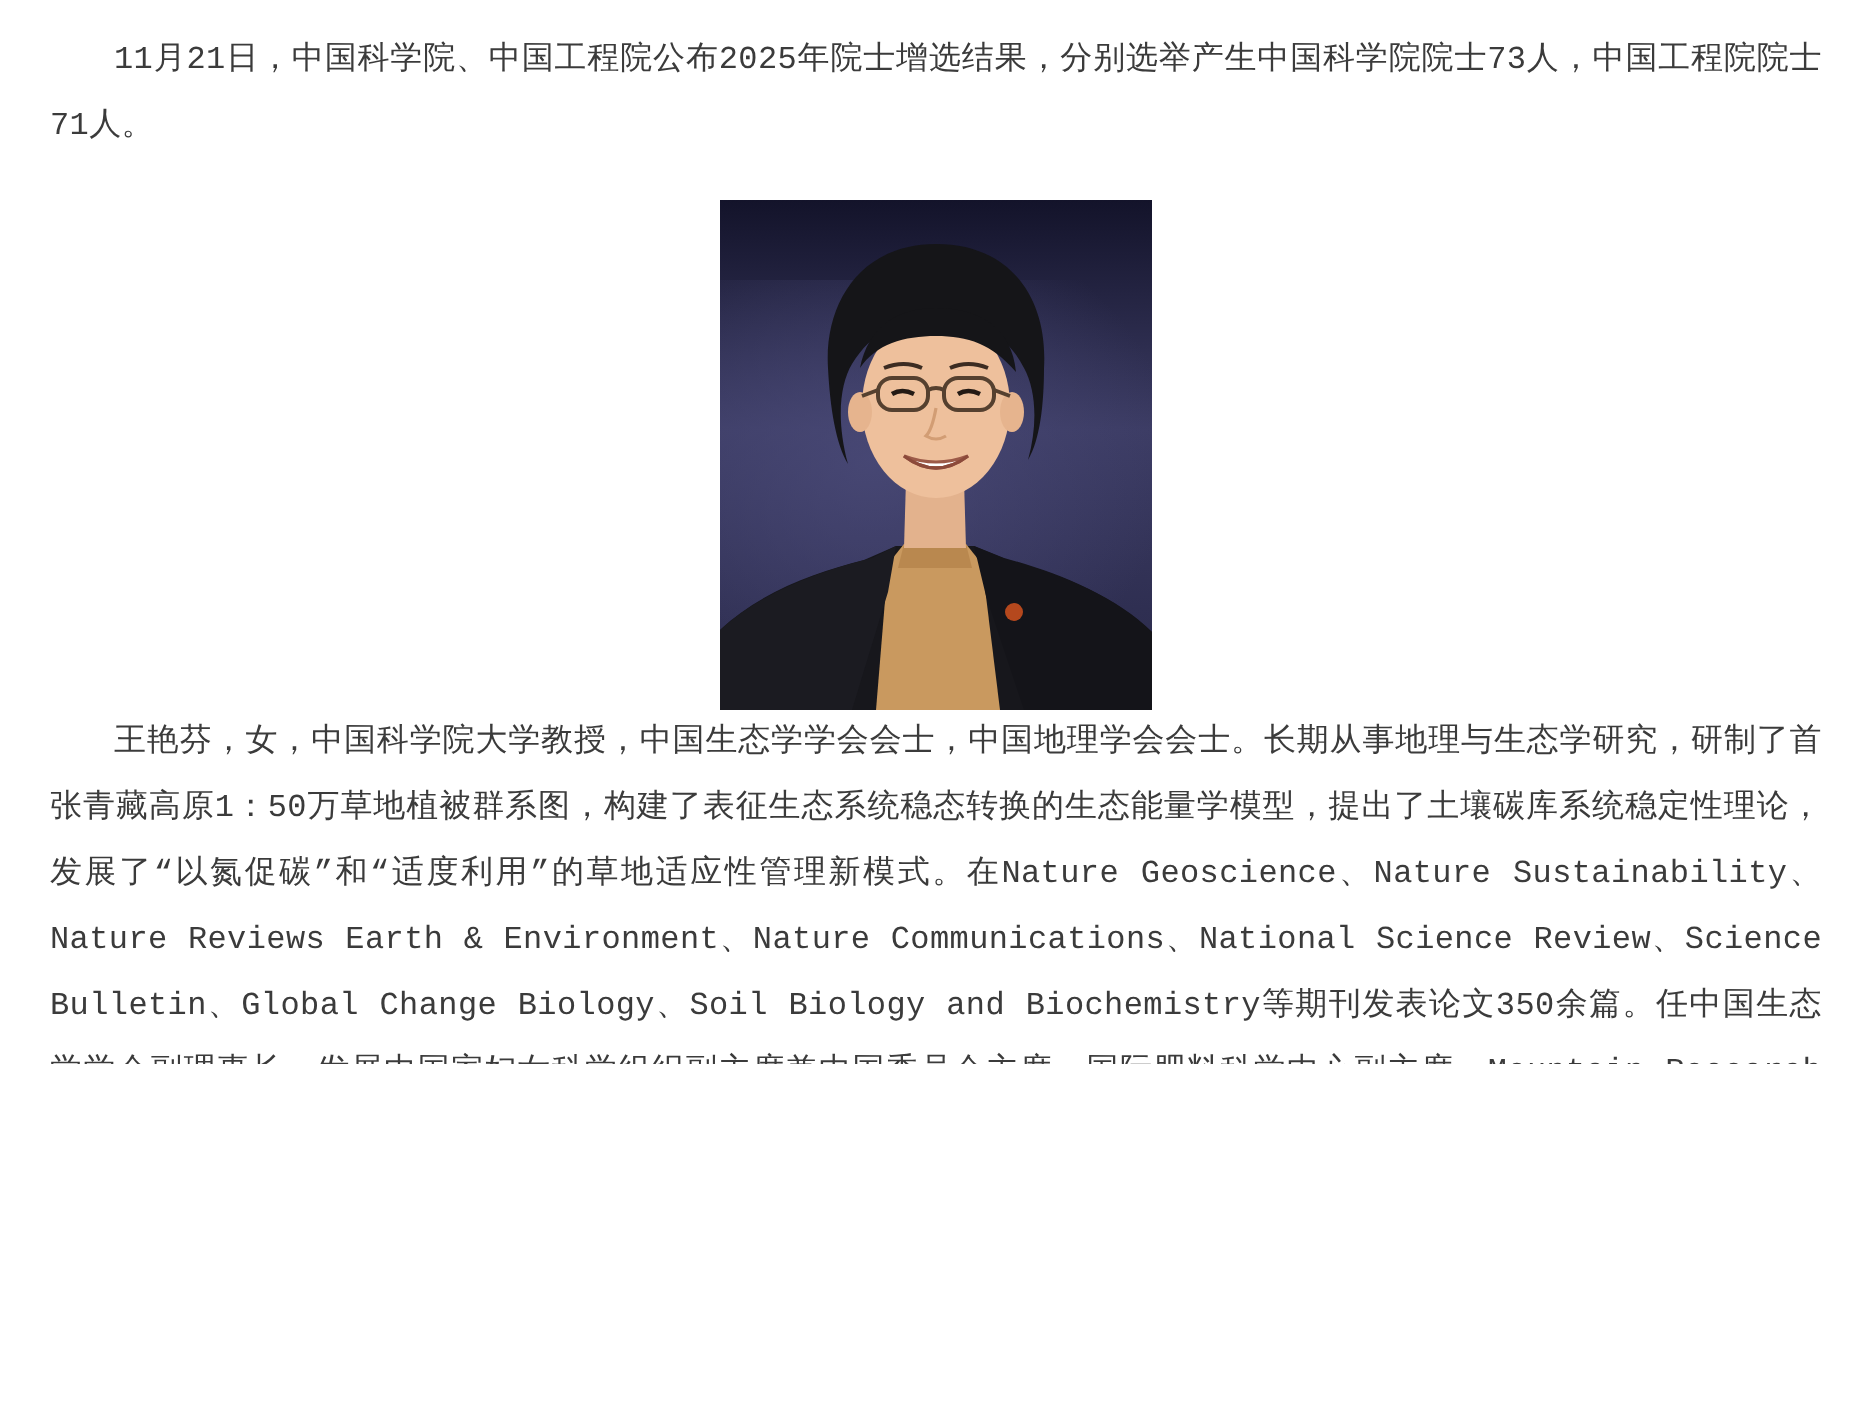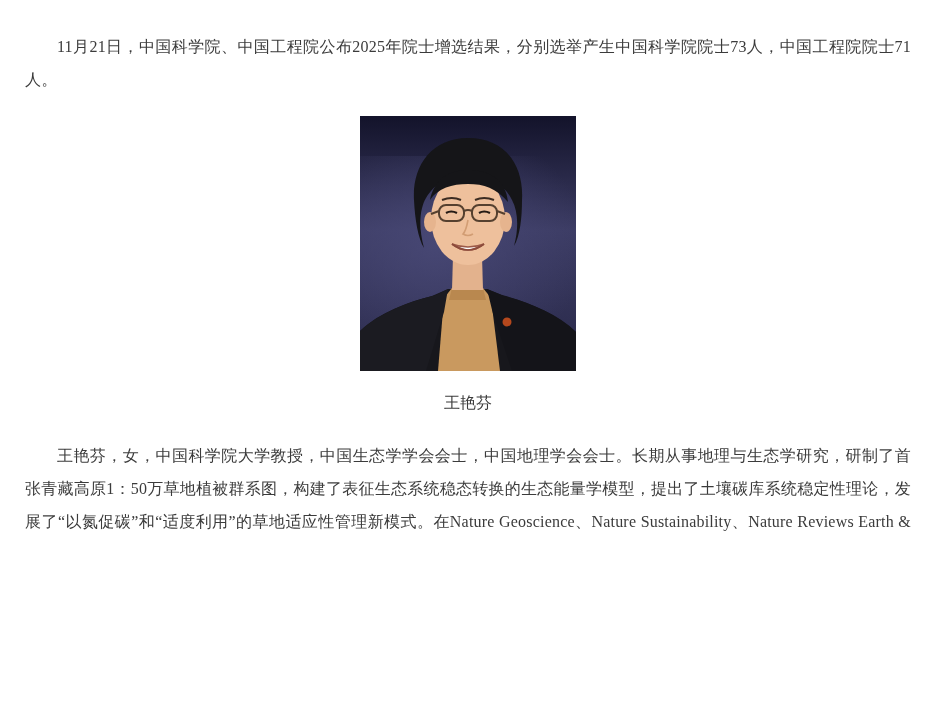--- a/index.html
+++ b/index.html
@@ -1,23 +1,23 @@
 <!DOCTYPE html>
 <html><head>
 <meta charset="utf-8">
 <style>
   html, body { margin: 0; padding: 0; background: #ffffff; }
   .page {
     position: relative;
     width: 936px;
     height: 532px;
-    margin: 16px auto;
+    margin: 0 auto;
     background: #ffffff;
     overflow: hidden;
-    font-family: Liberation Serif, serif;
+    font-family: Liberation Mono, monospace;
     color: #3b3b3b;
   }
   .content { padding: 14px 25px 0 25px; }
   .para {
     margin: 0 0 20px 0;
     font-size: 16px;
     line-height: 33px;
     text-align: justify;
     text-indent: 2em;
     letter-spacing: 0.2px;
@@ -112,19 +112,18 @@
 
         <path d="M108,104 Q106,115 103,118 Q108,121 113,118" stroke="#d29d74" stroke-width="1.6" fill="none"></path>
 
         <path fill="#ffffff" stroke="#9c5a48" stroke-width="1.6" d="M92,128 Q108,140 124,128 Q108,134 92,128 Z"></path>
         <path d="M92,128 Q108,140 124,128" stroke="#8c4a3a" stroke-width="1.6" fill="none"></path>
 
         <circle cx="147" cy="206" r="4.5" fill="#b5481d"></circle>
       </svg>
     </div>
 
-    <div class="caption">王艳芬</div>
 
     <p class="para">王艳芬，女，中国科学院大学教授，中国生态学学会会士，中国地理学会会士。长期从事地理与生态学研究，研制了首张青藏高原1：50万草地植被群系图，构建了表征生态系统稳态转换的生态能量学模型，提出了土壤碳库系统稳定性理论，发展了“以氮促碳”和“适度利用”的草地适应性管理新模式。在Nature Geoscience、Nature Sustainability、Nature Reviews Earth &amp; Environment、Nature Communications、National Science Review、Science Bulletin、Global Change Biology、Soil Biology and Biochemistry等期刊发表论文350余篇。任中国生态学学会副理事长、发展中国家妇女科学组织副主席兼中国委员会主席、国际肥料科学中心副主席、Mountain Research and Development共同主编、Advanced Science和Science Bulletin等期刊编委。</p>
   </div>
 
   <div class="watermark">值得买</div>
 </div>
 
 </body></html>

